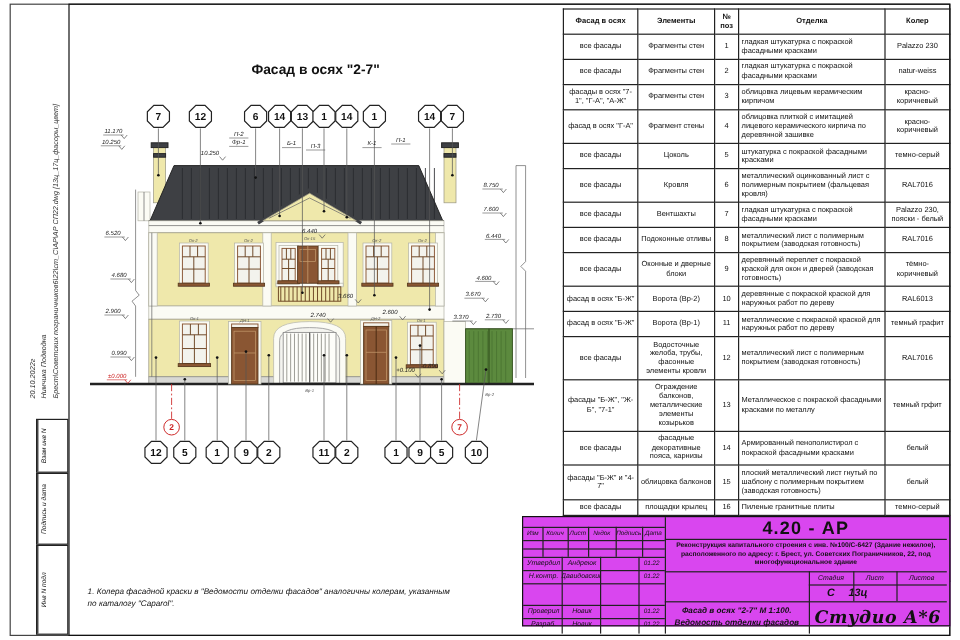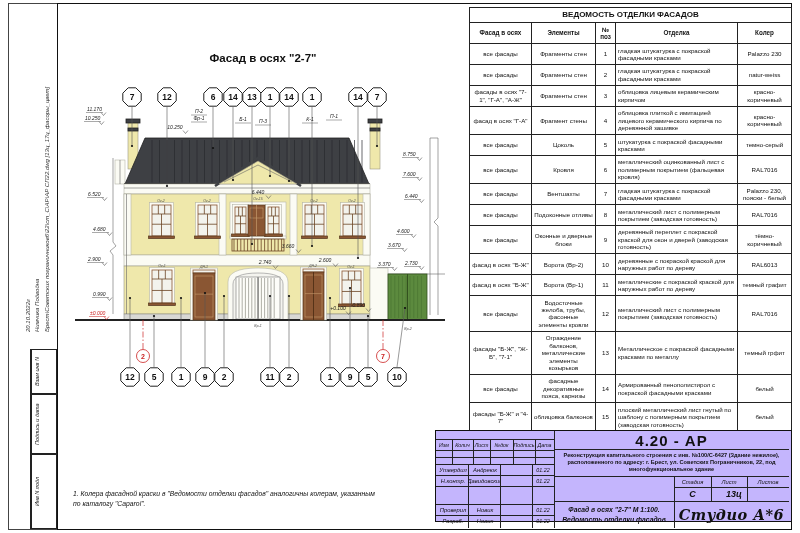--- a/index.html
+++ b/index.html
@@ -51,21 +51,21 @@
   .f-plinth{fill:#d8d8d4;stroke:#8d8d86;stroke-width:.6;}
   .s-seam{stroke:#282a2e;stroke-width:.7;}
   .s-wood{stroke:#6b4423;stroke-width:.8;fill:none;}
   .s-thin{stroke:#666;stroke-width:.6;fill:none;}
   .s-lead{stroke:#555;stroke-width:.6;fill:none;}
   .s-red{stroke:var(--red);stroke-width:.7;fill:none;}
   .s-greend{stroke:#47702f;stroke-width:.6;}
   .s-bars{stroke:#9a9a92;stroke-width:.8;}
   .gndline{stroke:#222;stroke-width:2;}
   
-  .tb{position:absolute;left:435px;top:430px;width:357px;height:92px;border:1.6px solid #111;background:#c4b5fd;}
+  .tb{position:absolute;left:435px;top:430px;width:357px;height:92px;border:1.6px solid #111;background:#d946ef;}
   .tb .cell{position:absolute;display:flex;align-items:center;justify-content:center;overflow:hidden;}
   .tb .hl{position:absolute;height:0;border-top:1px solid #222;}
   .tb .vl{position:absolute;width:0;border-left:1px solid #222;}
   .revh{font-size:5.3px;font-style:italic;}
   .sigrole,.signame{font-size:5.8px;font-style:italic;justify-content:flex-start;padding-left:2px;}
   .sigdate{font-size:5.3px;font-style:italic;}
   .docnum{font-size:15px;font-weight:bold;letter-spacing:1px;}
   .proj{font-size:5.6px;font-weight:bold;text-align:center;line-height:1.25;padding:0 4px;}
   .stlab{font-size:5.8px;font-style:italic;}
   .stval{font-size:9px;font-weight:bold;font-style:italic;}
@@ -487,23 +487,20 @@
     <table>
       <colgroup>
           <col class="w0">
           <col class="w1">
           <col class="w2">
           <col class="w3">
           <col class="w4">
         </colgroup>
       <thead>
         <tr>
-            <th colspan="5" class="ftable-title">ВЕДОМОСТЬ ОТДЕЛКИ ФАСАДОВ</th>
-          </tr>
-        <tr>
           <th>Фасад в осях</th>
           <th>Элементы</th>
           <th>№ поз</th>
           <th>Отделка</th>
           <th>Колер</th>
         </tr>
       </thead>
       <tbody>
           <tr>
             <td class="c0">все фасады</td>
@@ -687,18 +684,18 @@
     <div class="cell signame" style="left:32px;top:84px;width:32px;height:11px;">Новик</div>
     <div class="cell" style="left:64px;top:84px;width:32px;height:11px;"></div>
     <div class="cell sigdate" style="left:96px;top:84px;width:22px;height:11px;">01.22</div>
 
     <div class="cell docnum" style="left:118px;top:0;width:235px;height:18px;">4.20 - АР</div>
     <div class="cell proj" style="left:118px;top:18px;width:235px;height:27px;">Реконструкция капитального строения с инв. №100/С-6427 (Здание нежилое), расположенного по адресу: г. Брест, ул. Советских Пограничников, 22, под многофункциональное здание</div>
     <div class="cell stlab" style="left:238px;top:45px;width:37px;height:11px;">Стадия</div>
     <div class="cell stlab" style="left:275px;top:45px;width:36px;height:11px;">Лист</div>
     <div class="cell stlab" style="left:311px;top:45px;width:42px;height:11px;">Листов</div>
     <div class="cell stval" style="left:238px;top:56px;width:37px;height:14px;">С</div>
-    <div class="cell stval" style="left:280px;top:56px;width:36px;height:14px;">13ц</div>
+    <div class="cell stval" style="left:261px;top:56px;width:36px;height:14px;">13ц</div>
     <div class="cell stval" style="left:311px;top:56px;width:42px;height:14px;"></div>
     <div class="cell caption" style="left:118px;top:70px;width:120px;height:27px;">Фасад в осях "2-7" М 1:100. Ведомость отделки фасадов</div>
     <div class="cell logo" style="left:238px;top:70px;width:115px;height:27px;">Студио А*6</div>
   </div>
 </div>
 
 </body></html>

